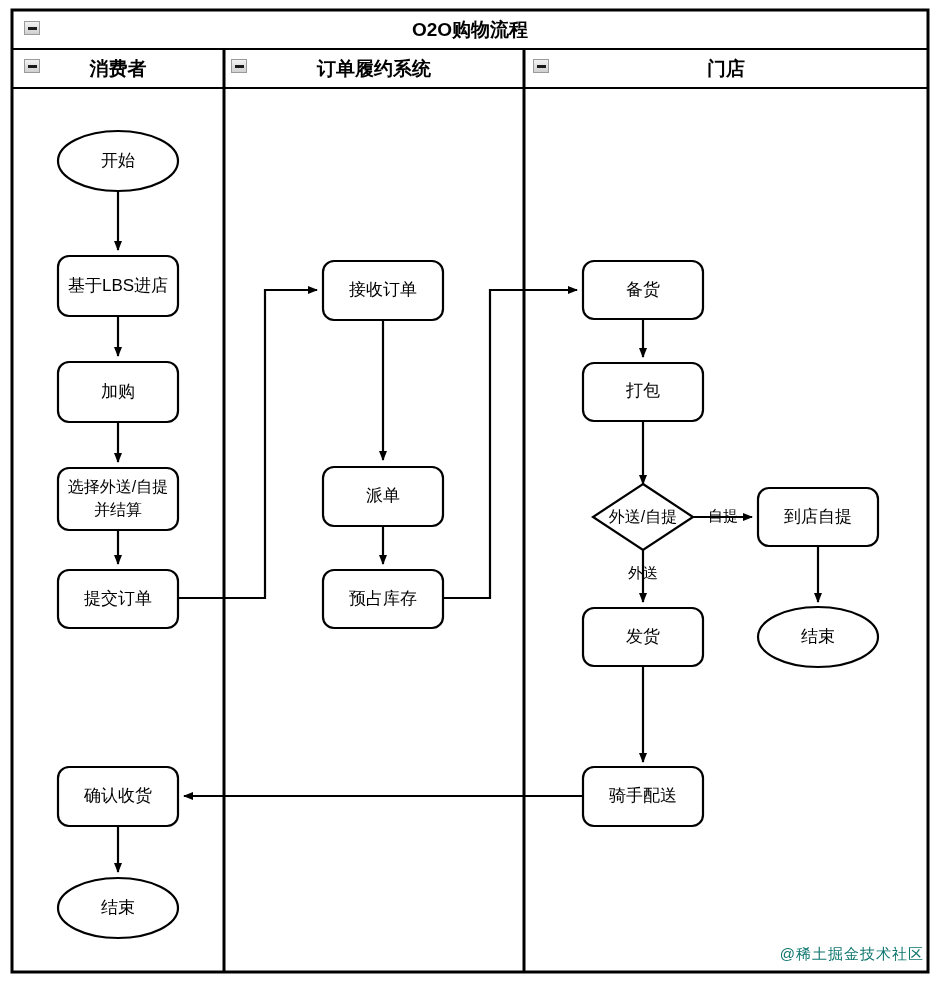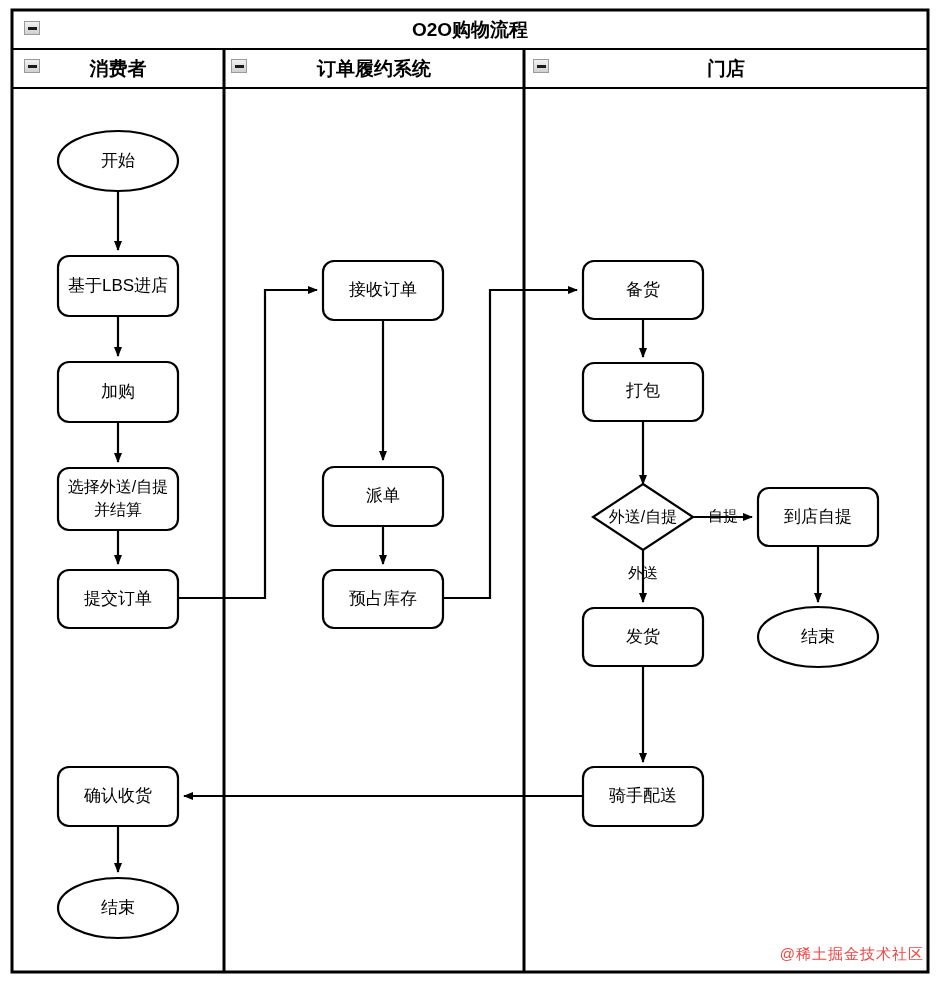--- a/index.html
+++ b/index.html
@@ -75,21 +75,21 @@
     fill: #000000;
     text-anchor: middle;
     dominant-baseline: middle;
   }
   .watermark {
     position: absolute;
     right: 12px;
     bottom: 18px;
     font-family: "Liberation Sans", "DejaVu Sans", sans-serif;
     font-size: 15px;
-    color: #ef4444;
+    color: #0f766e;
     letter-spacing: 1px;
     user-select: none;
     white-space: nowrap;
   }
   .collapse-icon-box {
     position: absolute;
     width: 16px;
     height: 14px;
     background: linear-gradient(#f2f2f2, #d0d0d0);
     border: 1px solid #9a9a9a;

